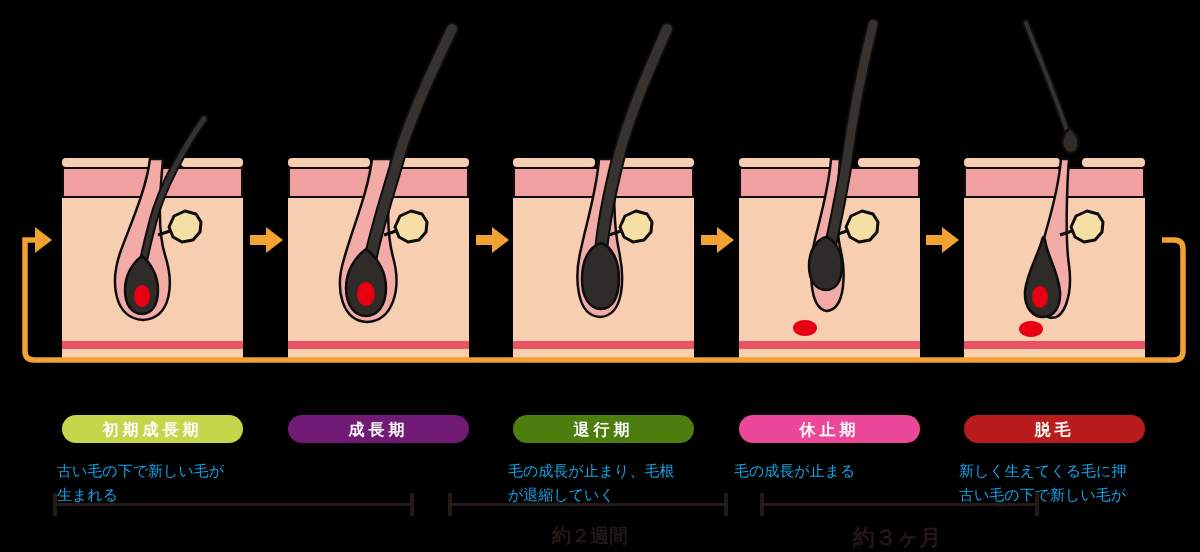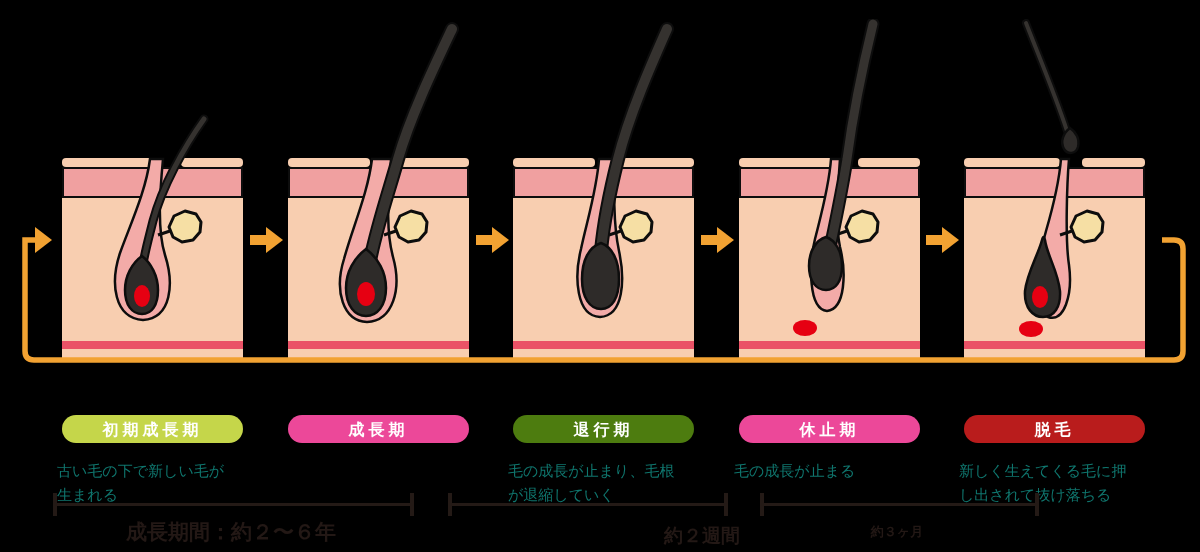--- a/index.html
+++ b/index.html
@@ -4,31 +4,31 @@
 <style>
   html,body{margin:0;padding:0;background:#000;}
   #canvas{position:relative;width:1200px;height:552px;background:#000;overflow:hidden;
           font-family:"DejaVu Sans","Liberation Sans",sans-serif;}
   .stage{position:absolute;top:0;width:181px;height:463px;margin-top:19px;}
   .s0{left:62px}.s1{left:288px}.s2{left:513px}.s3{left:739px}.s4{left:964px}
   .art{position:absolute;top:0;left:0;}
   .badge{position:absolute;top:396px;left:0;width:181px;height:28px;border-radius:14px;
          color:#fff;font-weight:bold;font-size:16px;line-height:29px;text-align:center;
          letter-spacing:4px;}
-  .b0{background:#c5d64a}.b1{background:#ec4899}.b2{background:#4d7c0f}
+  .b0{background:#c5d64a}.b1{background:#701a75}.b2{background:#4d7c0f}
   .b3{background:#ec4899}.b4{background:#b91c1c}
-  .desc{position:absolute;top:440px;left:-5px;width:210px;color:#0f766e;font-size:15px;
+  .desc{position:absolute;top:440px;left:-5px;width:210px;color:#0ea5e9;font-size:15px;
         line-height:24px;white-space:pre-line;}
   #overlay{position:absolute;top:0;left:0;pointer-events:none;}
   .bracket .bar{position:absolute;top:493px;width:3.5px;height:23px;background:#241a16;}
   .bracket .hline{position:absolute;top:503px;height:2.5px;background:#241a16;}
   .dur{position:absolute;color:#231815;font-weight:bold;text-align:center;width:300px;}
   .dur1{left:81px;top:518px;font-size:21px;}
-  .dur2{left:440px;top:523px;font-size:19px;text-align:right;}
-  .dur3{left:747px;top:523px;font-size:13px;}
+  .dur2{left:440px;top:523px;font-size:19px;}
+  .dur3{left:747px;top:523px;font-size:22px;}
 </style>
 </head>
 <body>
 
 <div id="canvas">
 
   <div class="stage s0">
     <svg class="art" width="181" height="343" viewBox="0 0 181 343">
       <rect x="0" y="178" width="181" height="165" fill="#f8ceb0"></rect>
       <rect x="0" y="139" width="95" height="9" rx="4" fill="#f8ceb0"></rect>
@@ -116,21 +116,21 @@
       <path d="M 123,192 L 134,195 L 139,203 L 138,213 L 131,221 L 120,223 L 111,218 L 107,208 L 112,197 Z" fill="#f6dfa4" stroke="#0d0d0d" stroke-width="3" stroke-linejoin="round"></path>
       <path d="M 103,112 C 92,78 76,40 62,4" fill="none" stroke="#0d0d0d" stroke-width="8" stroke-linecap="round"></path>
       <path d="M 103,112 C 92,78 76,40 62,4" fill="none" stroke="#35322f" stroke-width="4" stroke-linecap="round"></path>
       <path d="M 106,109 C 99,114 96,123 100,130 C 104,136 112,135 114,128 C 116,120 112,113 106,109 Z" fill="#2e2b29" stroke="#0d0d0d" stroke-width="2.5"></path>
       <path d="M 78,221 C 74,236 63,254 61,272 C 60,289 69,298 79,298 C 90,298 97,288 96,272 C 94,252 83,236 81,221 C 80,217 79,217 78,221 Z" fill="#2e2b29" stroke="#0d0d0d" stroke-width="2.5"></path>
       <ellipse cx="76" cy="278" rx="8" ry="11" fill="#e60012"></ellipse>
       <ellipse cx="67" cy="310" rx="12" ry="8" fill="#e60012"></ellipse>
     </svg>
     <div class="badge b4">脱毛</div>
     <div class="desc">新しく生えてくる毛に押
-し出されて抜け落ちる</div>
+古い毛の下で新しい毛が</div>
   </div>
 
   <svg id="overlay" width="1200" height="552" viewBox="0 0 1200 552">
     <path d="M 1162,240 L 1174,240 Q 1183,240 1183,249 L 1183,351 Q 1183,360 1174,360 L 34,360 Q 25,360 25,351 L 25,240 L 36,240" fill="none" stroke="#f2a232" stroke-width="5.5"></path>
     <path d="M 35,227 L 52,240 L 35,253 Z" fill="#f2a232"></path>
     <g>
       <rect x="250" y="235" width="17" height="10" fill="#f2a232"></rect>
       <path d="M 266,227 L 283,240 L 266,253 Z" fill="#f2a232"></path>
     </g>
     <g>
@@ -156,17 +156,16 @@
     <div class="bar" style="left:448px"></div>
     <div class="hline" style="left:448px;width:279px"></div>
     <div class="bar" style="left:724px"></div>
   </div>
   <div class="bracket">
     <div class="bar" style="left:760px"></div>
     <div class="hline" style="left:760px;width:278px"></div>
     <div class="bar" style="left:1035px"></div>
   </div>
 
-  <div class="dur dur1">成長期間：約２〜６年</div>
   <div class="dur dur2">約２週間</div>
   <div class="dur dur3">約３ヶ月</div>
 
 </div>
 
 </body></html>

